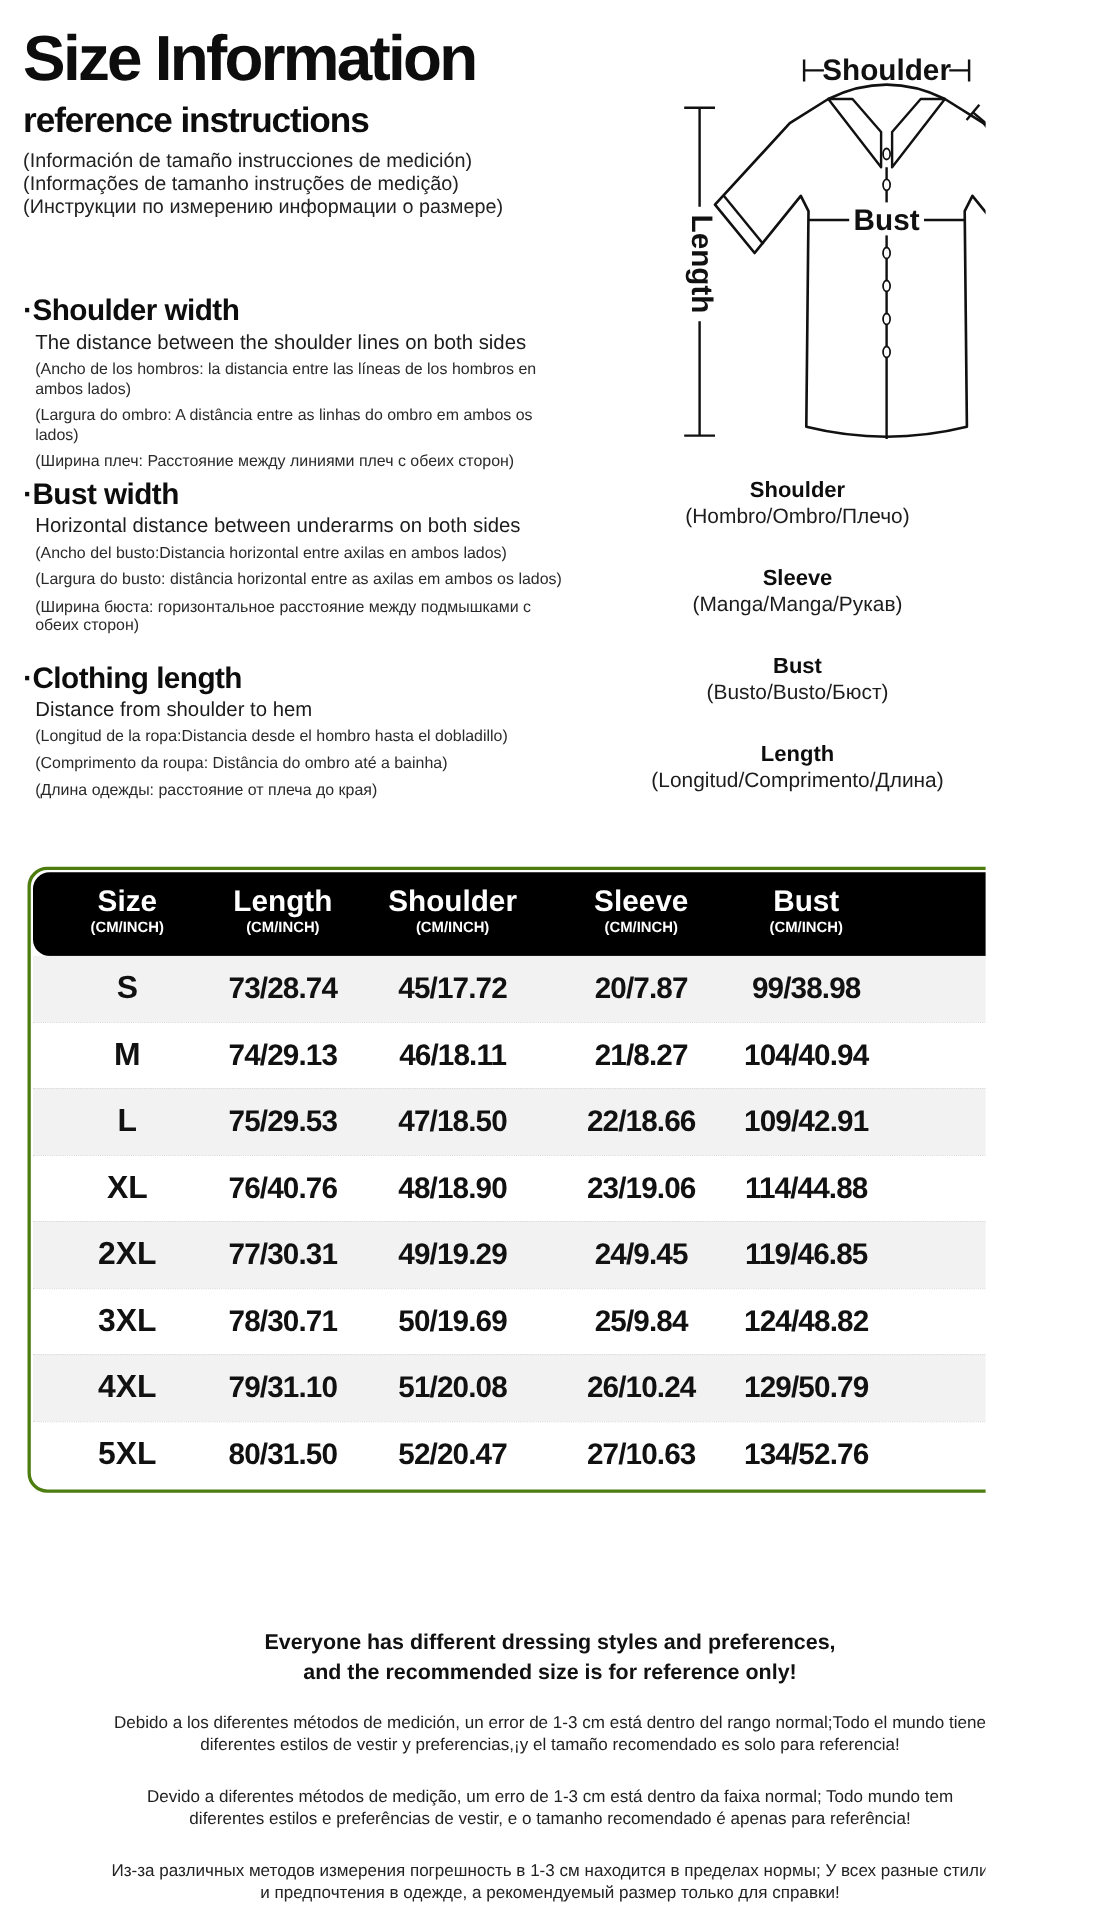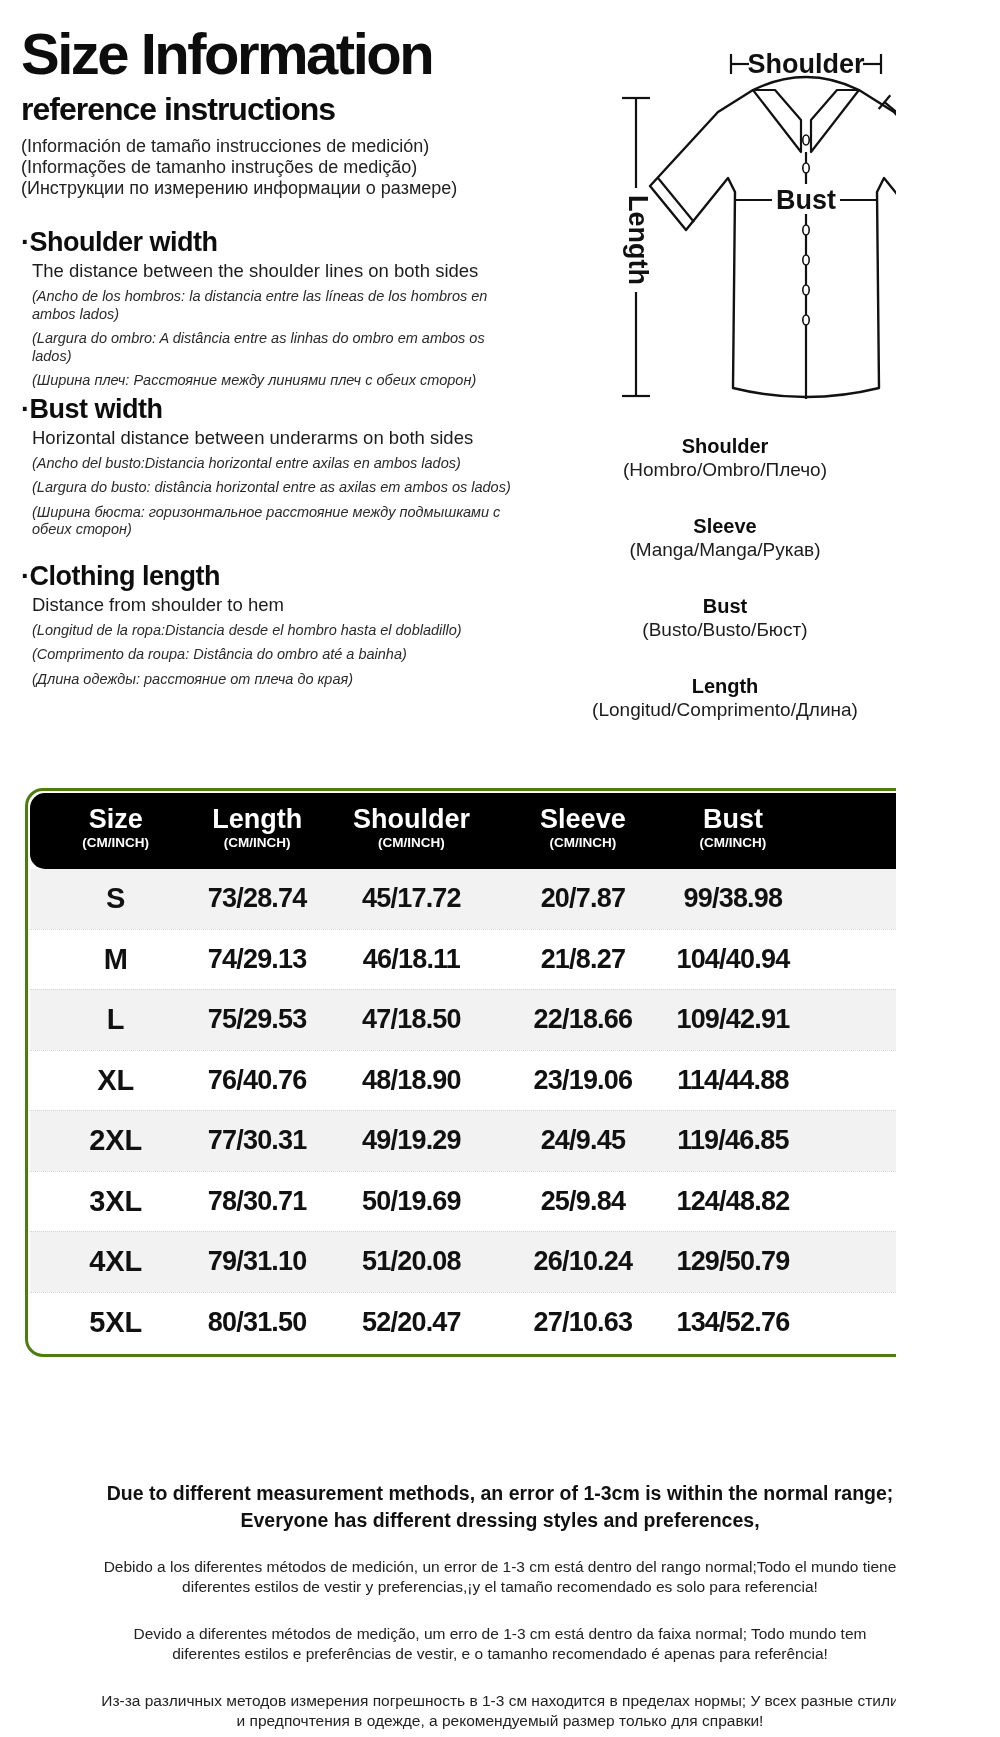--- a/index.html
+++ b/index.html
@@ -6,25 +6,25 @@
   body{font-family:"Liberation Sans","DejaVu Sans",sans-serif;color:#1c1c1c;}
   #page{position:relative;width:896px;height:1737px;background:#ffffff;overflow:hidden;}
 
   
   .left-col{position:absolute;left:21px;top:24px;width:500px;}
   .main-title{font-size:58px;font-weight:700;letter-spacing:-2.5px;line-height:1.05;color:#0d0d0d;margin:0;}
   .sub-title{font-size:32px;font-weight:700;letter-spacing:-1px;line-height:1.1;color:#0d0d0d;margin:7px 0 0 0;}
   .title-trans{margin-top:9px;font-size:18px;line-height:21px;color:#222;}
 
   .measure-section{margin-top:4px;width:495px;}
-  .measure-section.first{margin-top:28px;}
+  .measure-section.first{margin-top:68px;}
   .measure-section.mt-lg{margin-top:22px;}
   .section-title{font-size:27px;font-weight:700;letter-spacing:-0.5px;line-height:30px;color:#0d0d0d;}
   .section-desc{font-size:18.5px;line-height:21px;color:#1c1c1c;margin:3px 0 0 11px;}
-  .section-trans{font-size:14.5px;line-height:17.5px;color:#2a2a2a;margin:7px 0 0 11px;width:486px;font-style:italic;}
+  .section-trans{font-size:14.5px;line-height:17.5px;color:#2a2a2a;margin:7px 0 0 11px;width:486px;}
 
   
   .diagram-svg{position:absolute;left:538px;top:28px;}
   .svg-label{font-family:"Liberation Sans","DejaVu Sans",sans-serif;font-size:27px;font-weight:600;fill:#111;}
   .svg-label.sleeve{font-size:25px;}
 
   .legend{position:absolute;left:500px;top:434px;width:450px;text-align:center;}
   .legend-item{margin-bottom:33px;}
   .legend-term{font-size:20px;font-weight:700;color:#0d0d0d;line-height:24px;}
   .legend-trans{font-size:19px;color:#1c1c1c;line-height:23px;}
@@ -237,22 +237,22 @@
       <div class="st-cell size">5XL</div>
       <div class="st-cell">80/31.50</div>
       <div class="st-cell">52/20.47</div>
       <div class="st-cell">27/10.63</div>
       <div class="st-cell">134/52.76</div>
     </div>
   </div>
 
   <div class="footer">
     <div class="footer-en">
-      <div>Due to different measurement methods, an error of 1-3cm is within the normal range;</div>
       <div>Everyone has different dressing styles and preferences,</div>
+      <div>and the recommended size is for reference only!</div>
     </div>
     <div class="footer-para">
       <div>Debido a los diferentes métodos de medición, un error de 1-3 cm está dentro del rango normal;Todo el mundo tiene</div>
       <div>diferentes estilos de vestir y preferencias,¡y el tamaño recomendado es solo para referencia!</div>
     </div>
     <div class="footer-para tight">
       <div>Devido a diferentes métodos de medição, um erro de 1-3 cm está dentro da faixa normal; Todo mundo tem</div>
       <div>diferentes estilos e preferências de vestir, e o tamanho recomendado é apenas para referência!</div>
     </div>
     <div class="footer-para tight">

